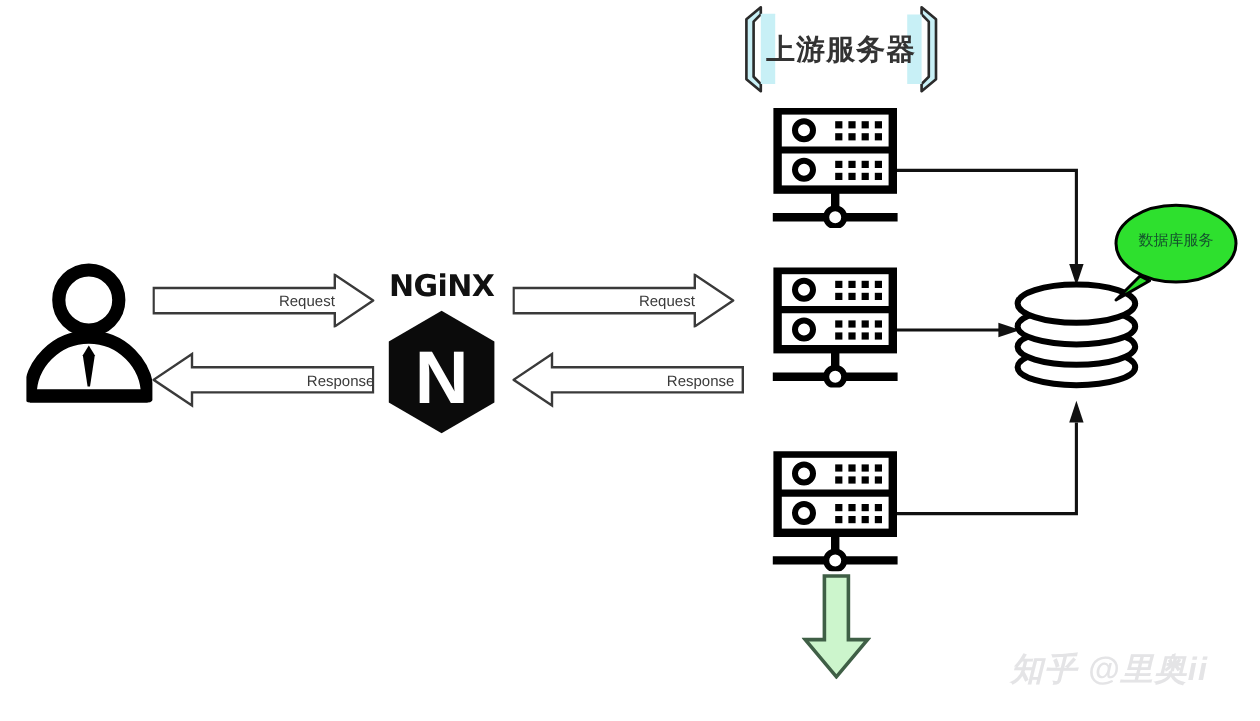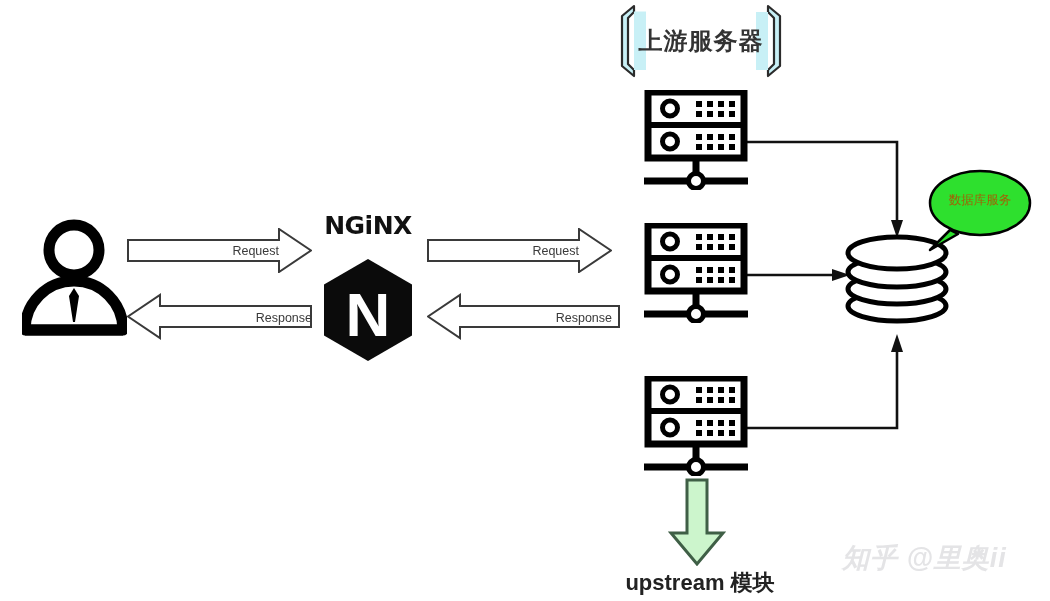--- a/index.html
+++ b/index.html
@@ -48,39 +48,39 @@
     font-size: 12.5px;
     color: #3a3a3a;
     text-align: right;
     font-family: "Liberation Sans", sans-serif;
   }
 
   
   .nginx-word {
     position: absolute;
     left: 318px;
-    top: 211px;
+    top: 224px;
     width: 100px;
     text-align: center;
     font-size: 25px;
     font-weight: bold;
     letter-spacing: -0.5px;
     color: #111111;
     font-family: "DejaVu Sans", sans-serif;
   }
 
   
   .callout-text {
     position: absolute;
     left: 932px;
     top: 192px;
     width: 96px;
     text-align: center;
     font-size: 12.5px;
-    color: #a16207;
+    color: #14532d;
     font-weight: normal;
   }
 
   
   .upstream-caption {
     position: absolute;
     left: 560px;
     top: 568px;
     width: 280px;
     text-align: center;
@@ -288,17 +288,16 @@
       <ellipse cx="60" cy="45" rx="50" ry="32" fill="#2ee02e" stroke="#000000" stroke-width="2.5"></ellipse>
     </svg>
   </div>
   <div class="callout-text">数据库服务</div>
 
   <div class="abs" style="left:668px; top:478px;">
     <svg width="58" height="88" viewBox="0 0 58 88">
       <polygon points="19,2 39,2 39,55 55,55 29,86 3,55 19,55" fill="#ccf5cc" stroke="#3f5f46" stroke-width="3" stroke-linejoin="miter"></polygon>
     </svg>
   </div>
-  <div class="upstream-caption">upstream 模块</div>
 
   <div class="watermark">知乎 @里奥ii</div>
 
 </div>
 
 </body></html>

